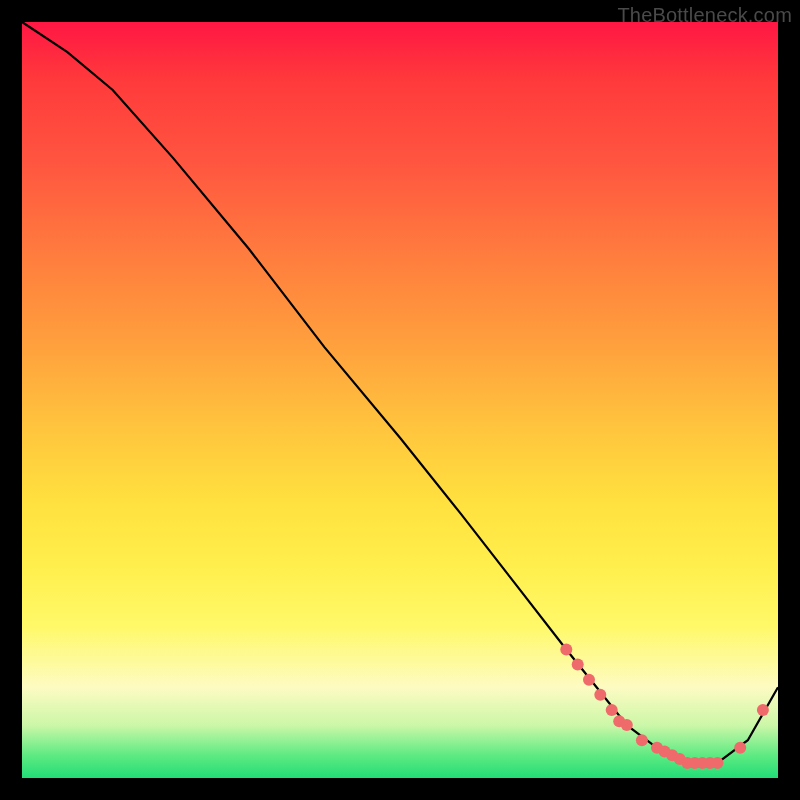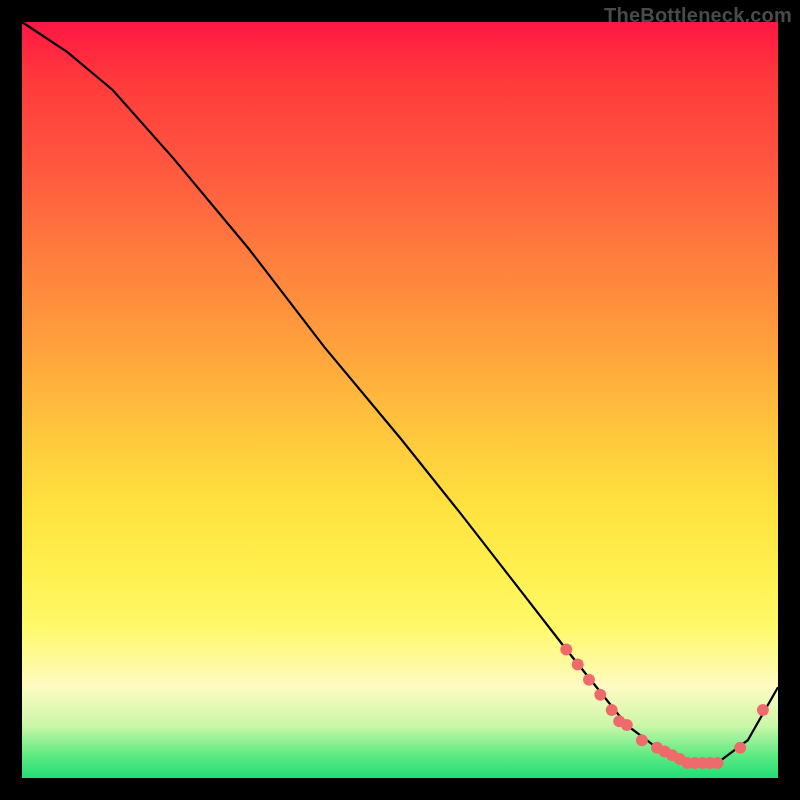--- a/index.html
+++ b/index.html
@@ -40,21 +40,21 @@
       #5eea82 97%,
       #22dd77 100%
     );
   }
   .watermark {
     position: absolute;
     top: 4px;
     right: 8px;
     color: #4a4a4a;
     font-size: 20px;
-    font-weight: 700;
+    font-weight: 400;
     letter-spacing: 0.2px;
     user-select: none;
   }
   svg.curve {
     position: absolute;
     inset: 0;
     width: 100%;
     height: 100%;
     overflow: visible;
   }

